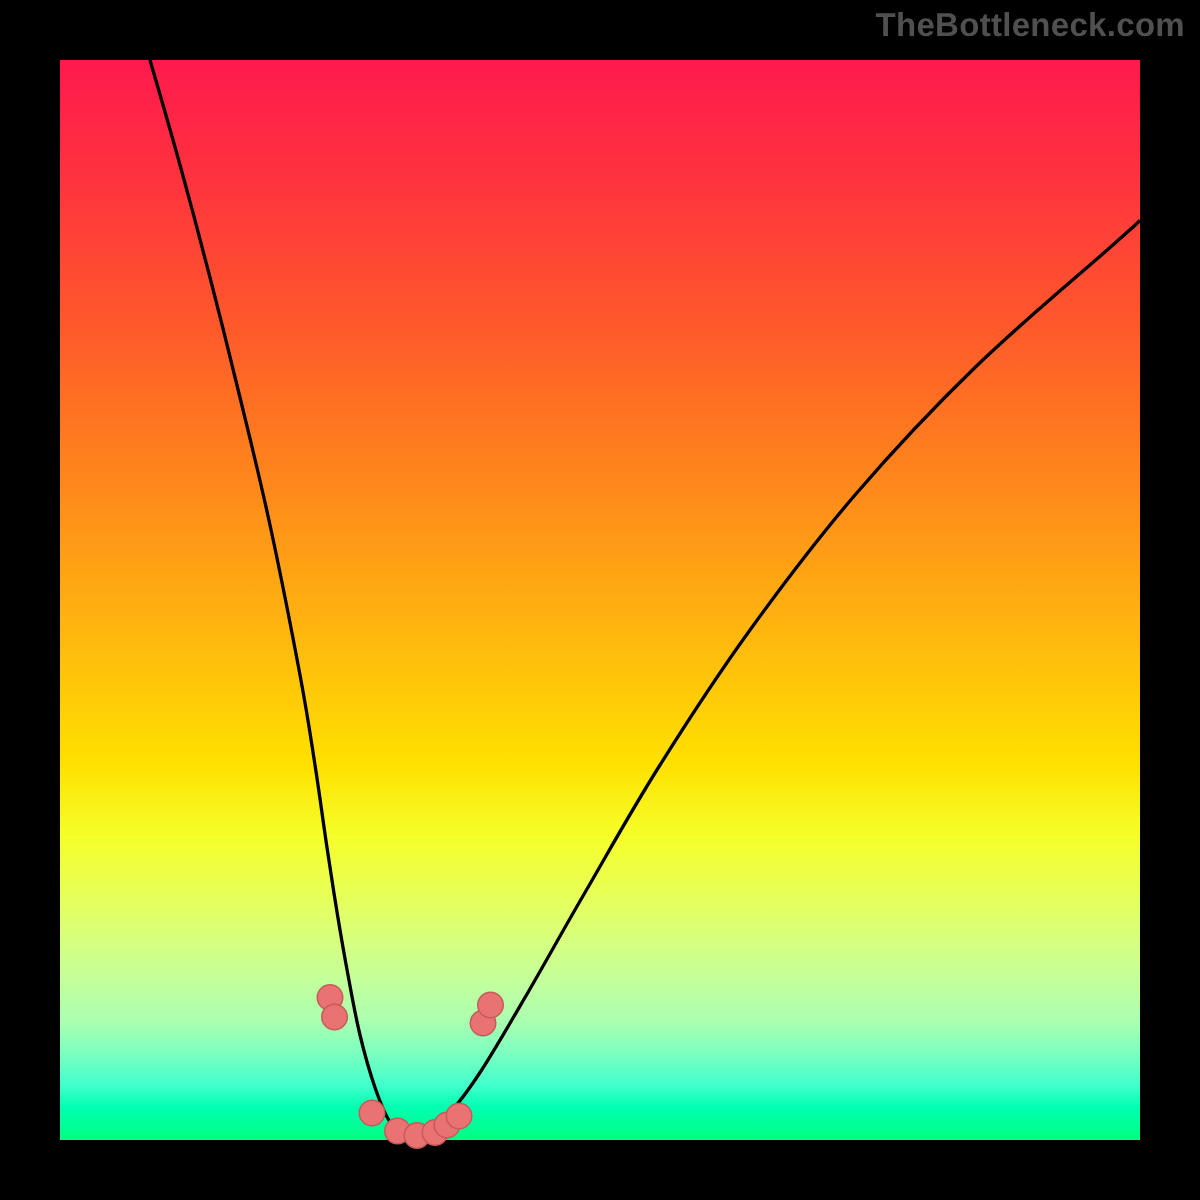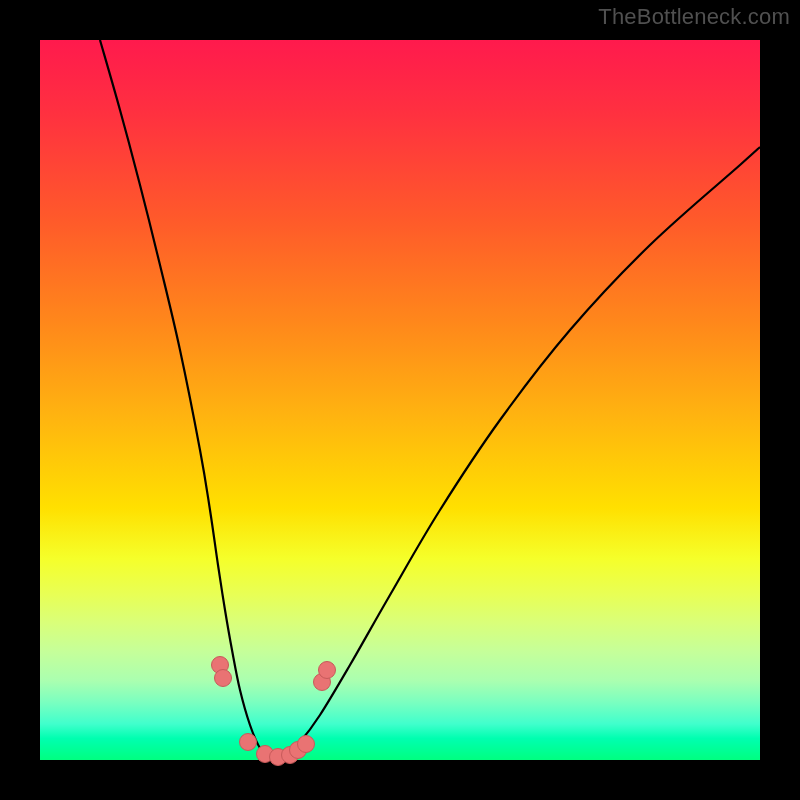--- a/index.html
+++ b/index.html
@@ -49,21 +49,21 @@
     width: 720px;
     height: 720px;
     overflow: visible;
   }
   .watermark {
     position: absolute;
     top: 4px;
     right: 10px;
     color: #505050;
     font-size: 22px;
-    font-weight: 400;
+    font-weight: 700;
     letter-spacing: 0.2px;
     user-select: none;
   }
 </style>
 </head>
 <body>
 
 <div class="frame">
   <div class="plot-area">
     <svg class="curve" viewBox="0 0 720 720" preserveAspectRatio="none">

